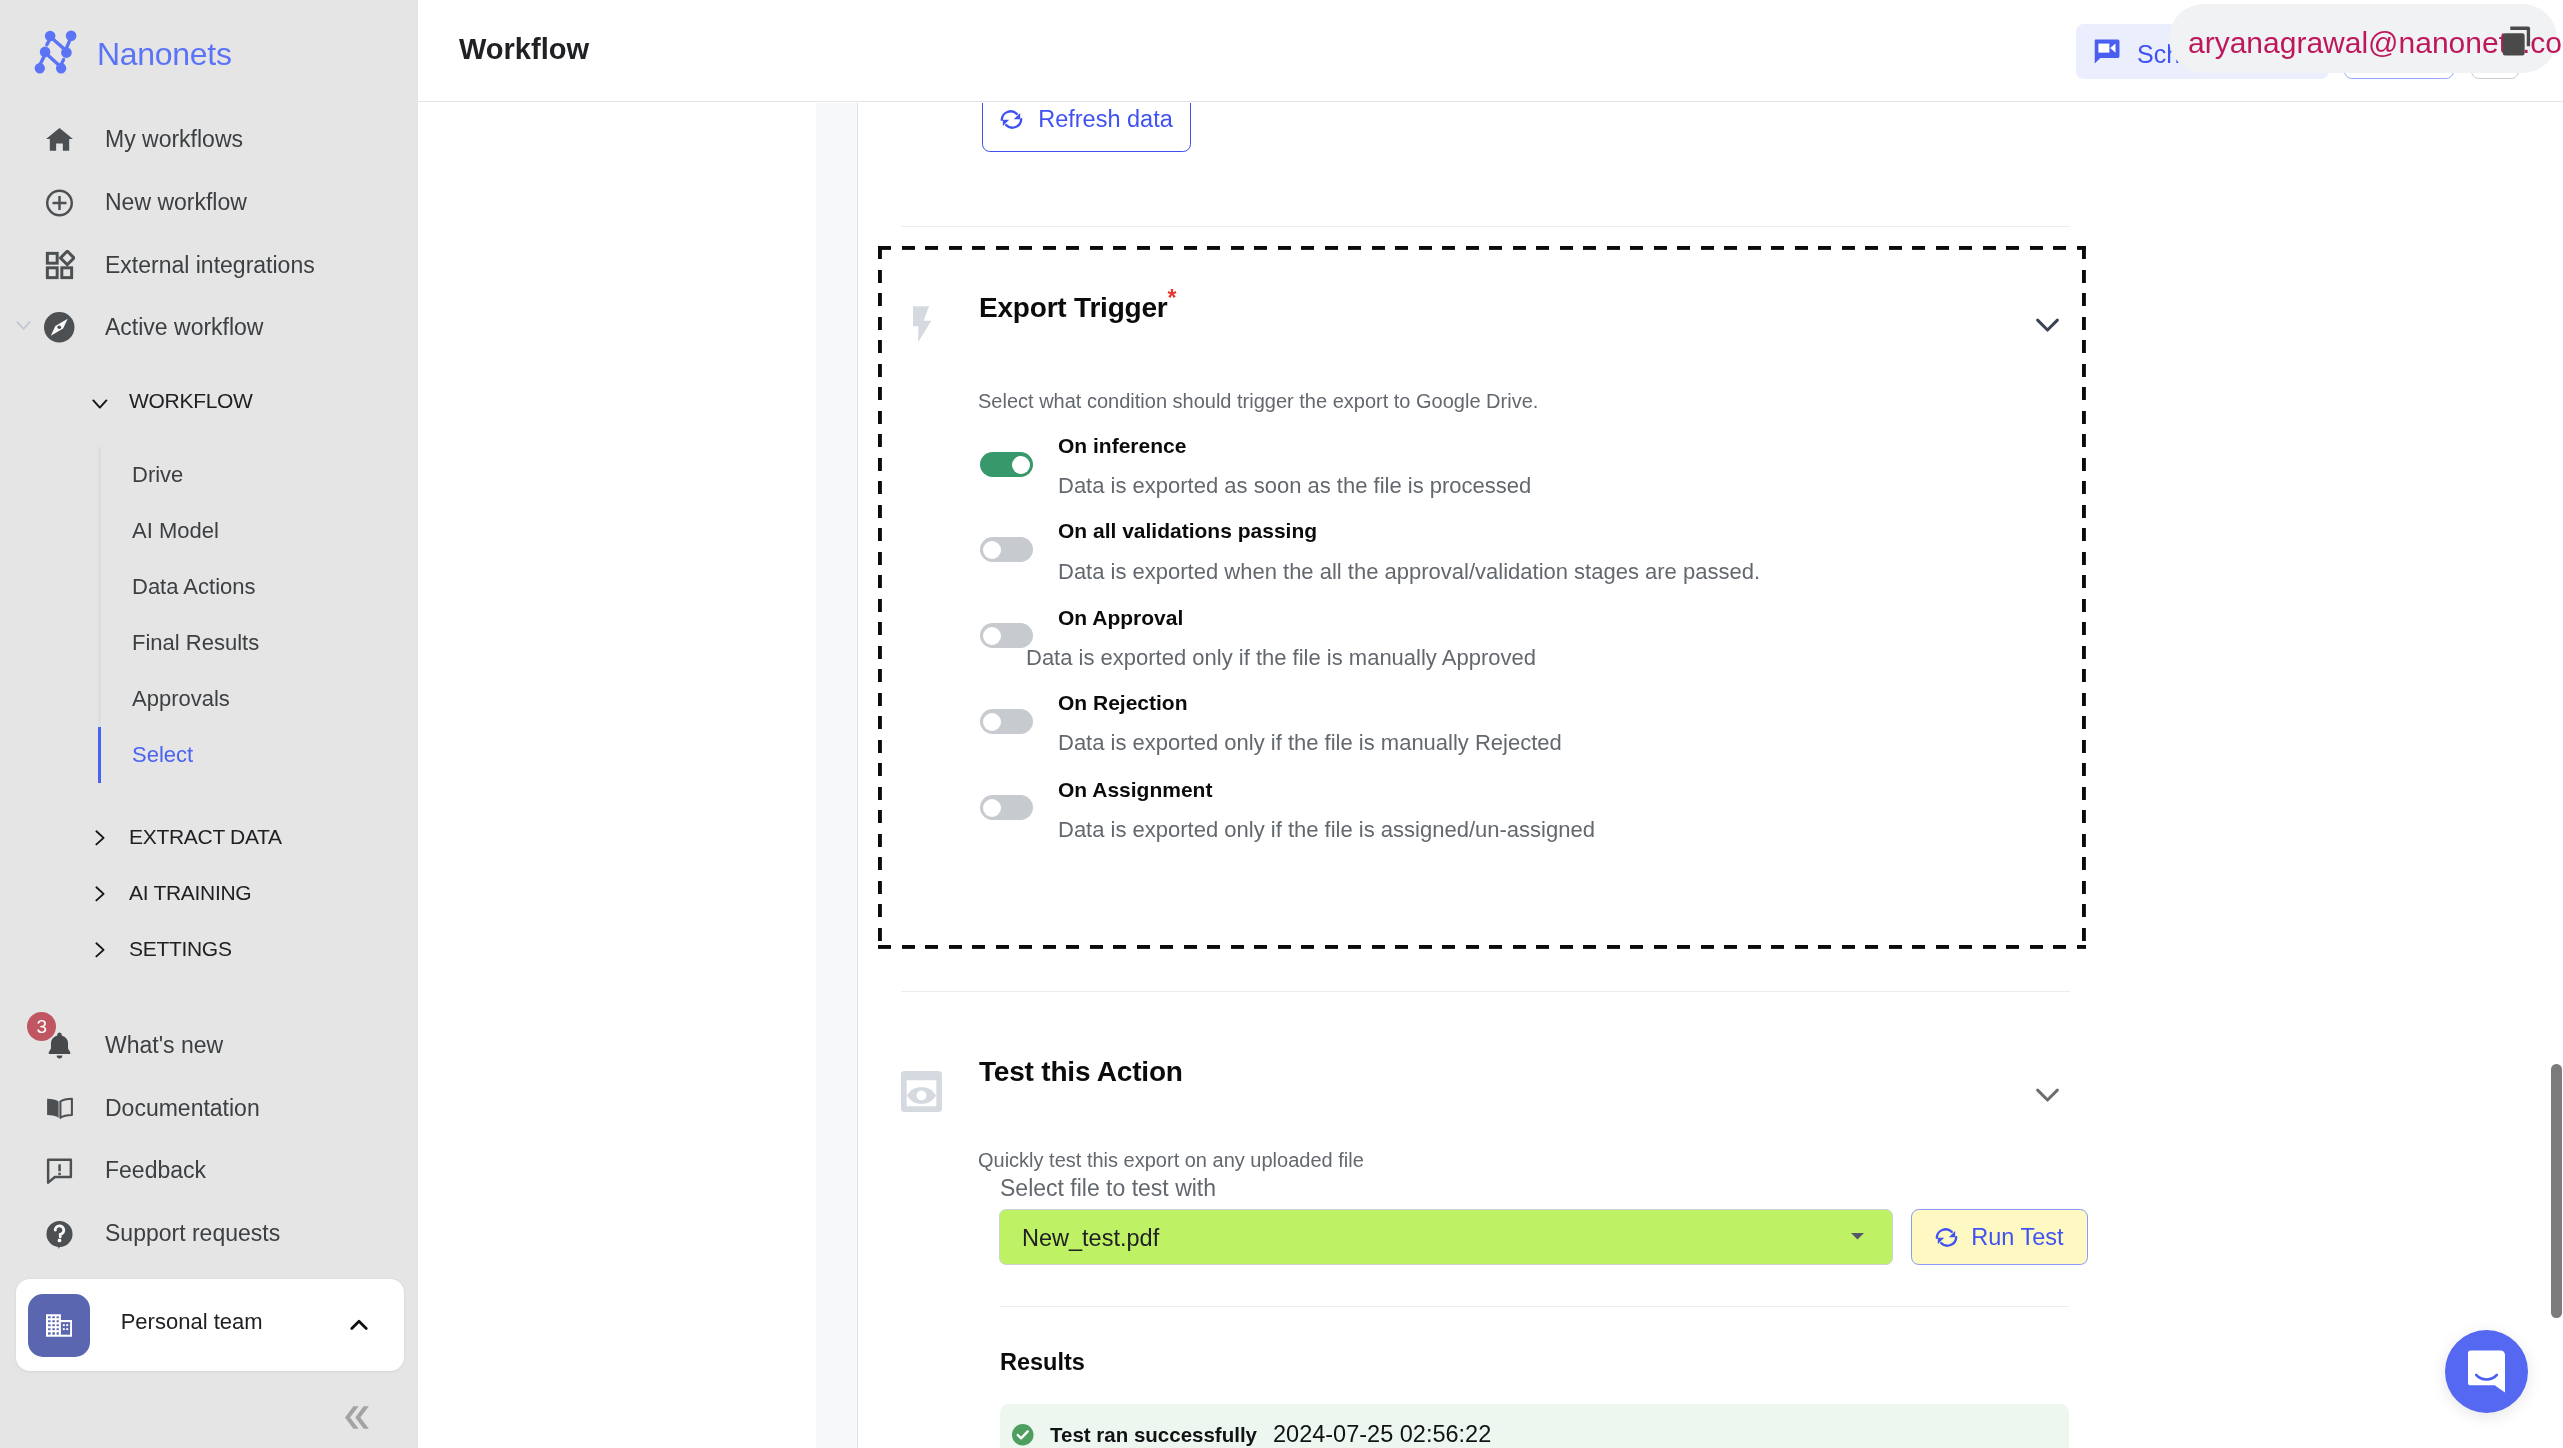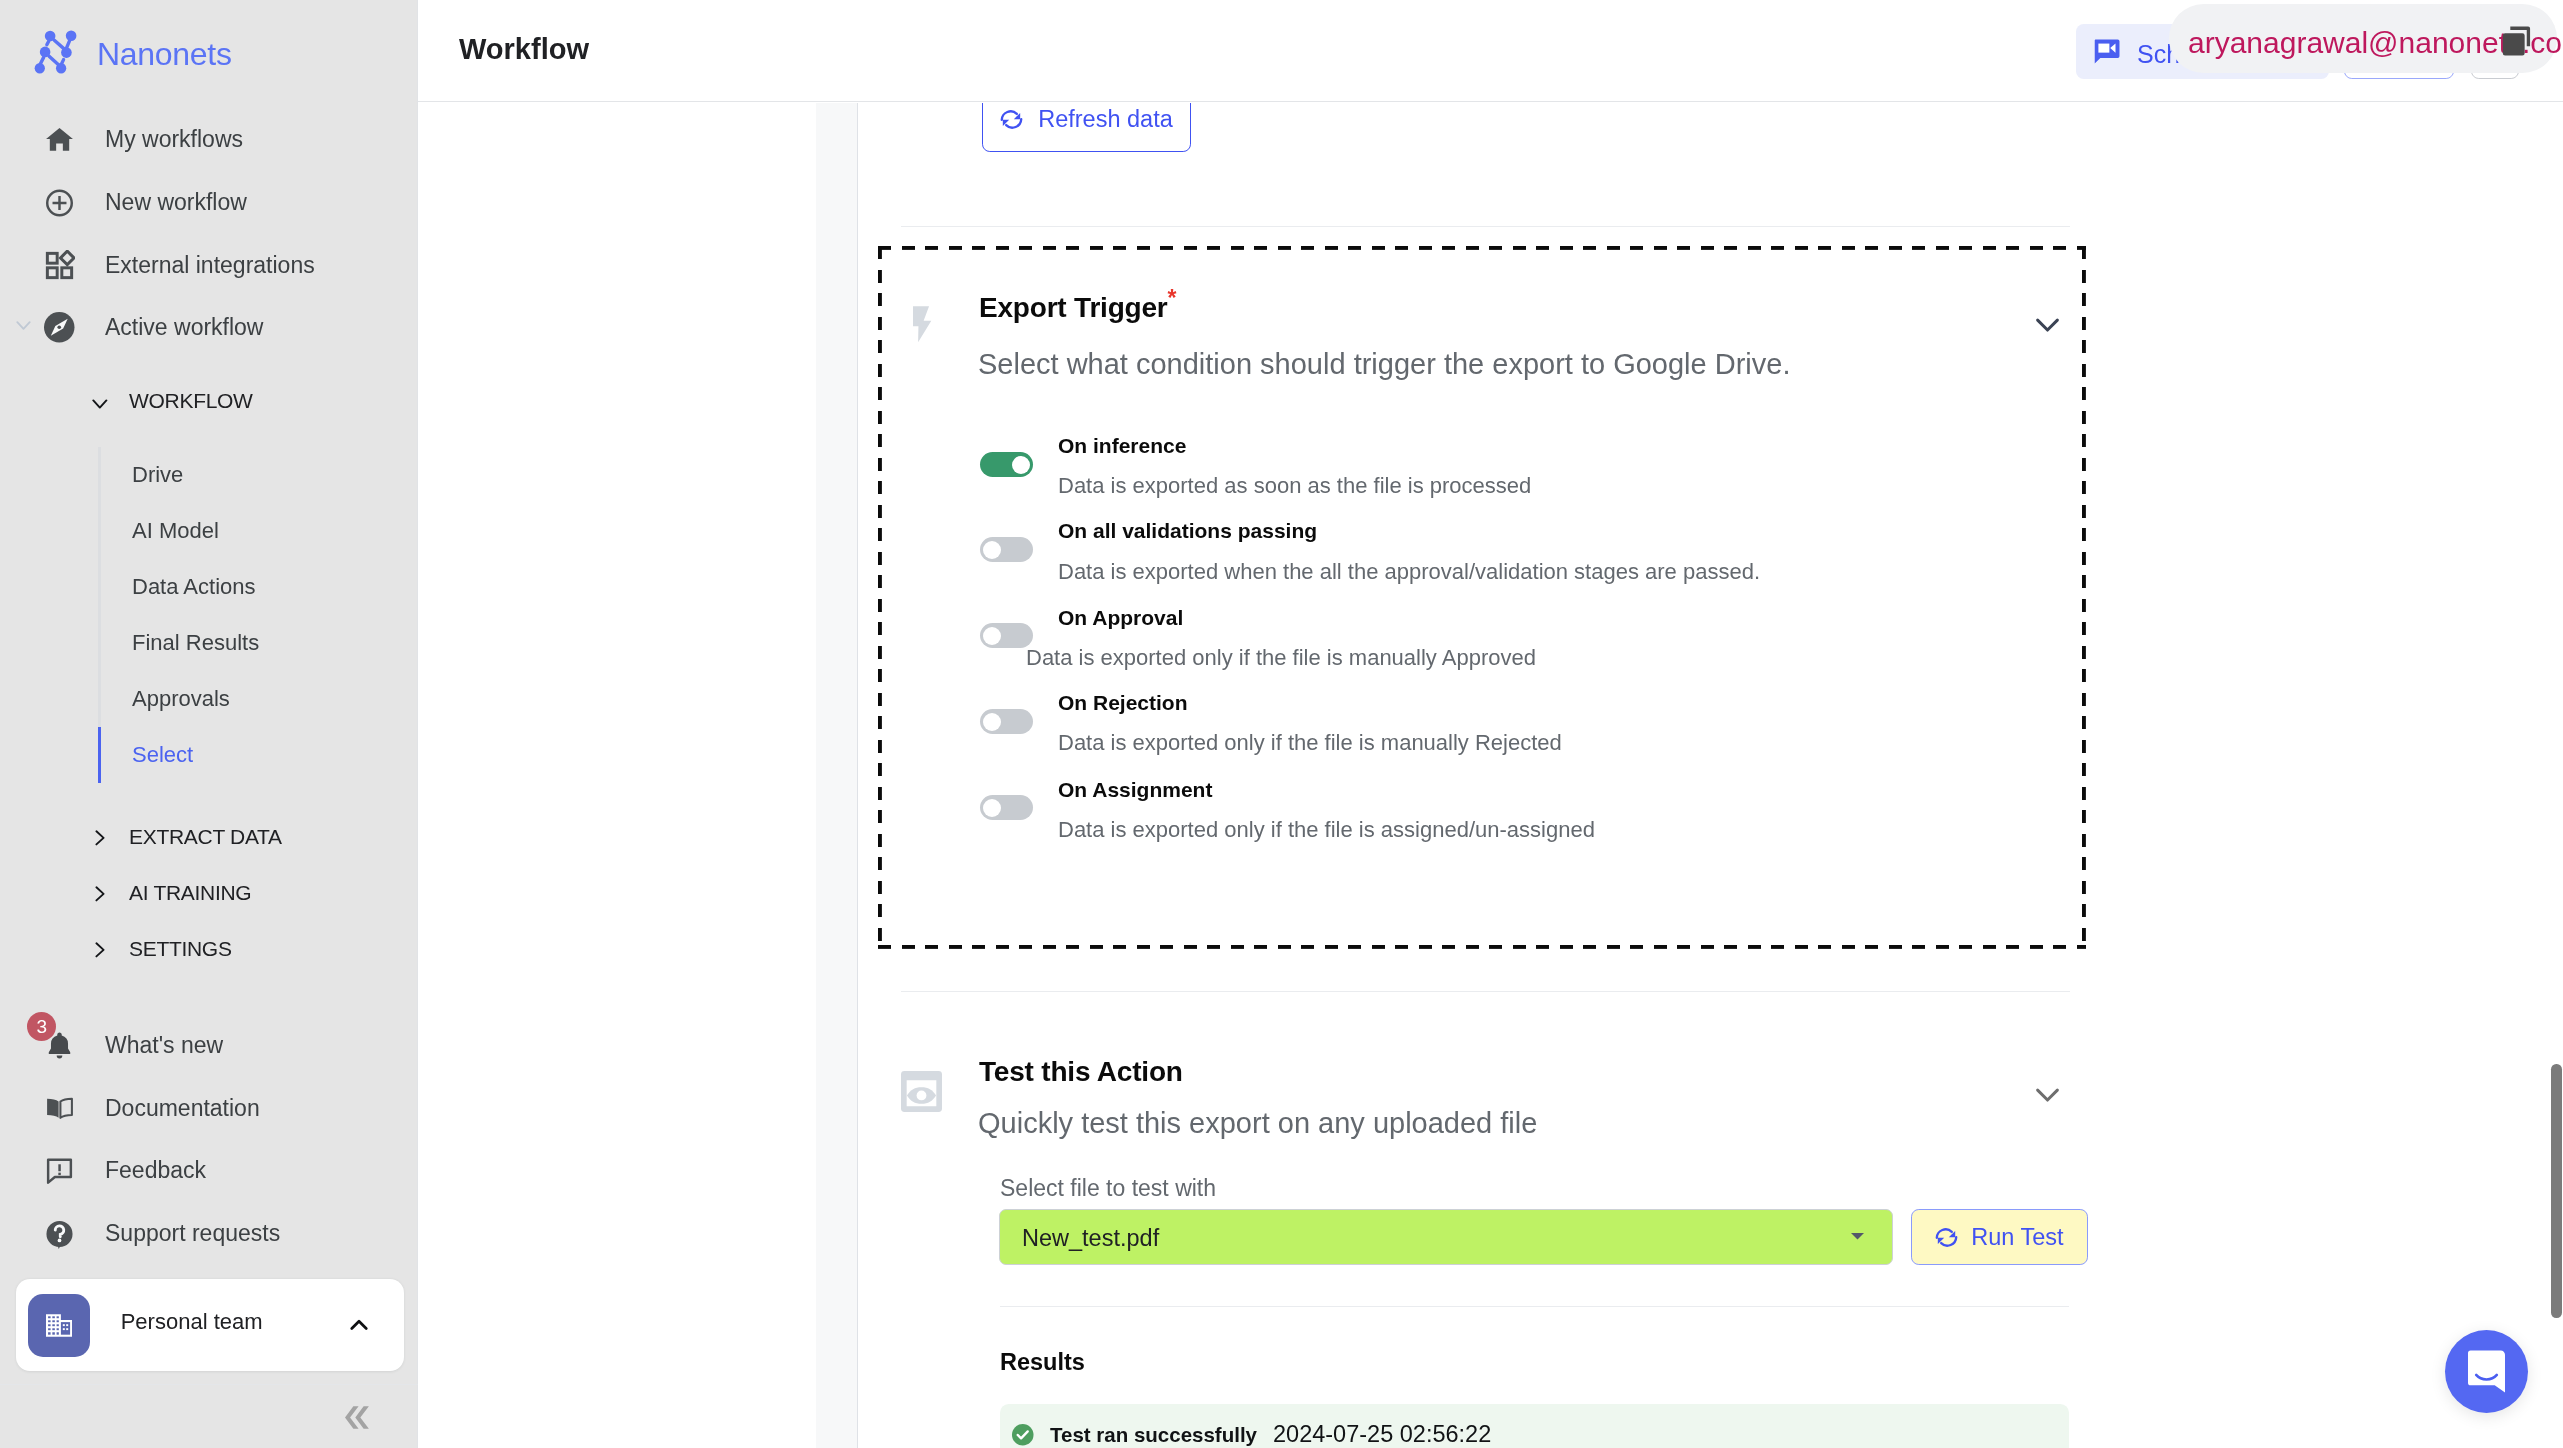--- a/index.html
+++ b/index.html
@@ -78,21 +78,21 @@
     position: absolute; left: 878px; top: 246px; width: 1208px; height: 703px;
     background:
       repeating-linear-gradient(90deg, #0b0b0b 0 13px, transparent 13px 23.5px) left top/100% 3.9px no-repeat,
       repeating-linear-gradient(90deg, #0b0b0b 0 13px, transparent 13px 23.5px) left bottom/100% 3.9px no-repeat,
       repeating-linear-gradient(180deg, #0b0b0b 0 13px, transparent 13px 23.5px) left top/3.9px 100% no-repeat,
       repeating-linear-gradient(180deg, #0b0b0b 0 13px, transparent 13px 23.5px) right top/3.9px 100% no-repeat;
   }
   .sect-icon { position: absolute; }
   .sect-title { font-size: 28px; font-weight: bold; color: #0b0b0b; line-height:1; letter-spacing:-0.2px;}
   .req { color: #e8362c; font-size: 23px; position:relative; top:-11.3px; }
-  .sect-desc { font-size: 29px; color: #63686e; line-height:1; }
+  .sect-desc { font-size: 20px; color: #63686e; line-height:1;margin-top:41px; }
   .chev { position: absolute; }
 
   .tgl { position:absolute; width: 53px; height: 25px; border-radius: 13px; }
   .tgl.on { background: #37996b; }
   .tgl.off { background: #c7cbd0; }
   .tgl .knob { position: absolute; top: 3.5px; width: 18.3px; height: 18.3px; border-radius: 50%; background: #fff; }
   .tgl.on .knob { right: 2.6px; }
   .tgl.off .knob { left: 2.6px; }
   .opt-title { position:absolute; font-size: 21px; font-weight: bold; color: #0b0b0b; line-height:1;}
   .opt-desc { position:absolute; font-size: 22px; color: #63686e; line-height:1;}

